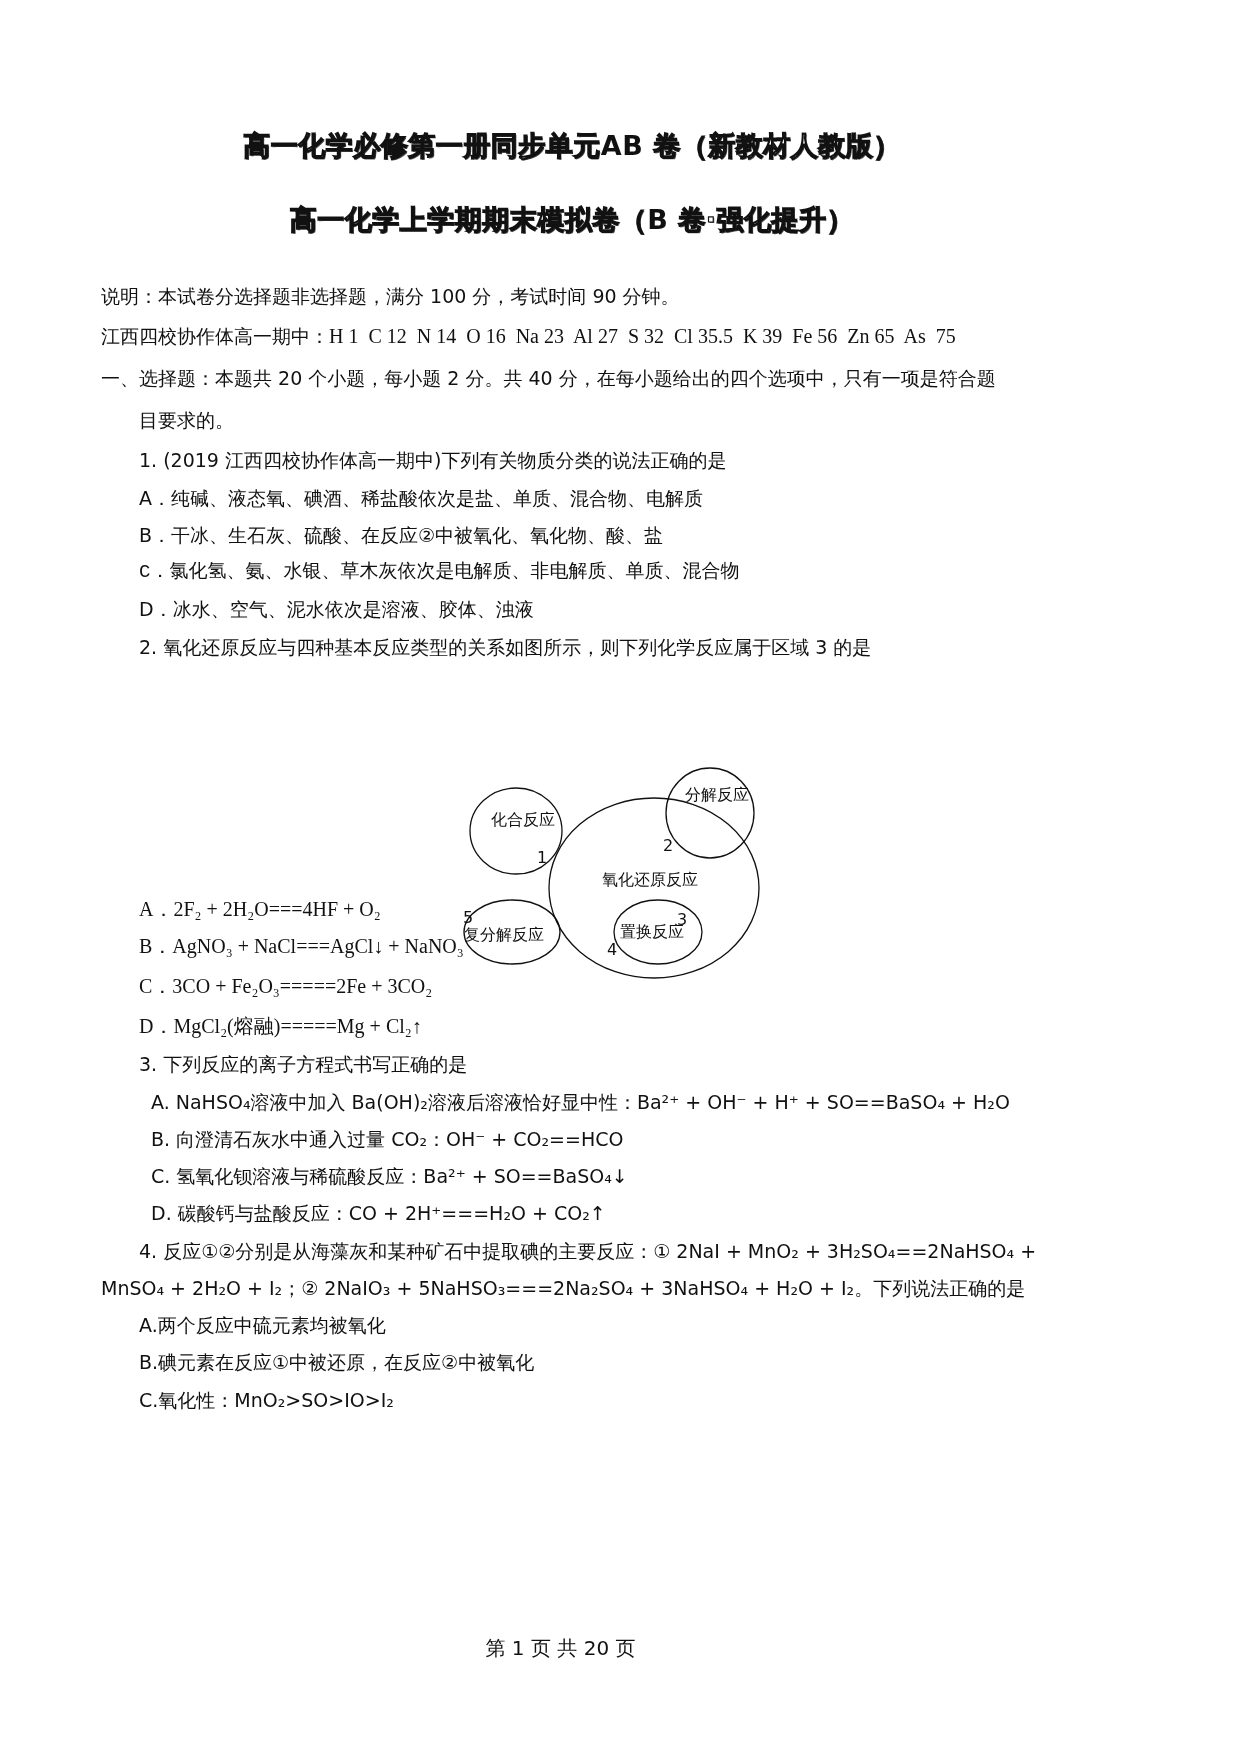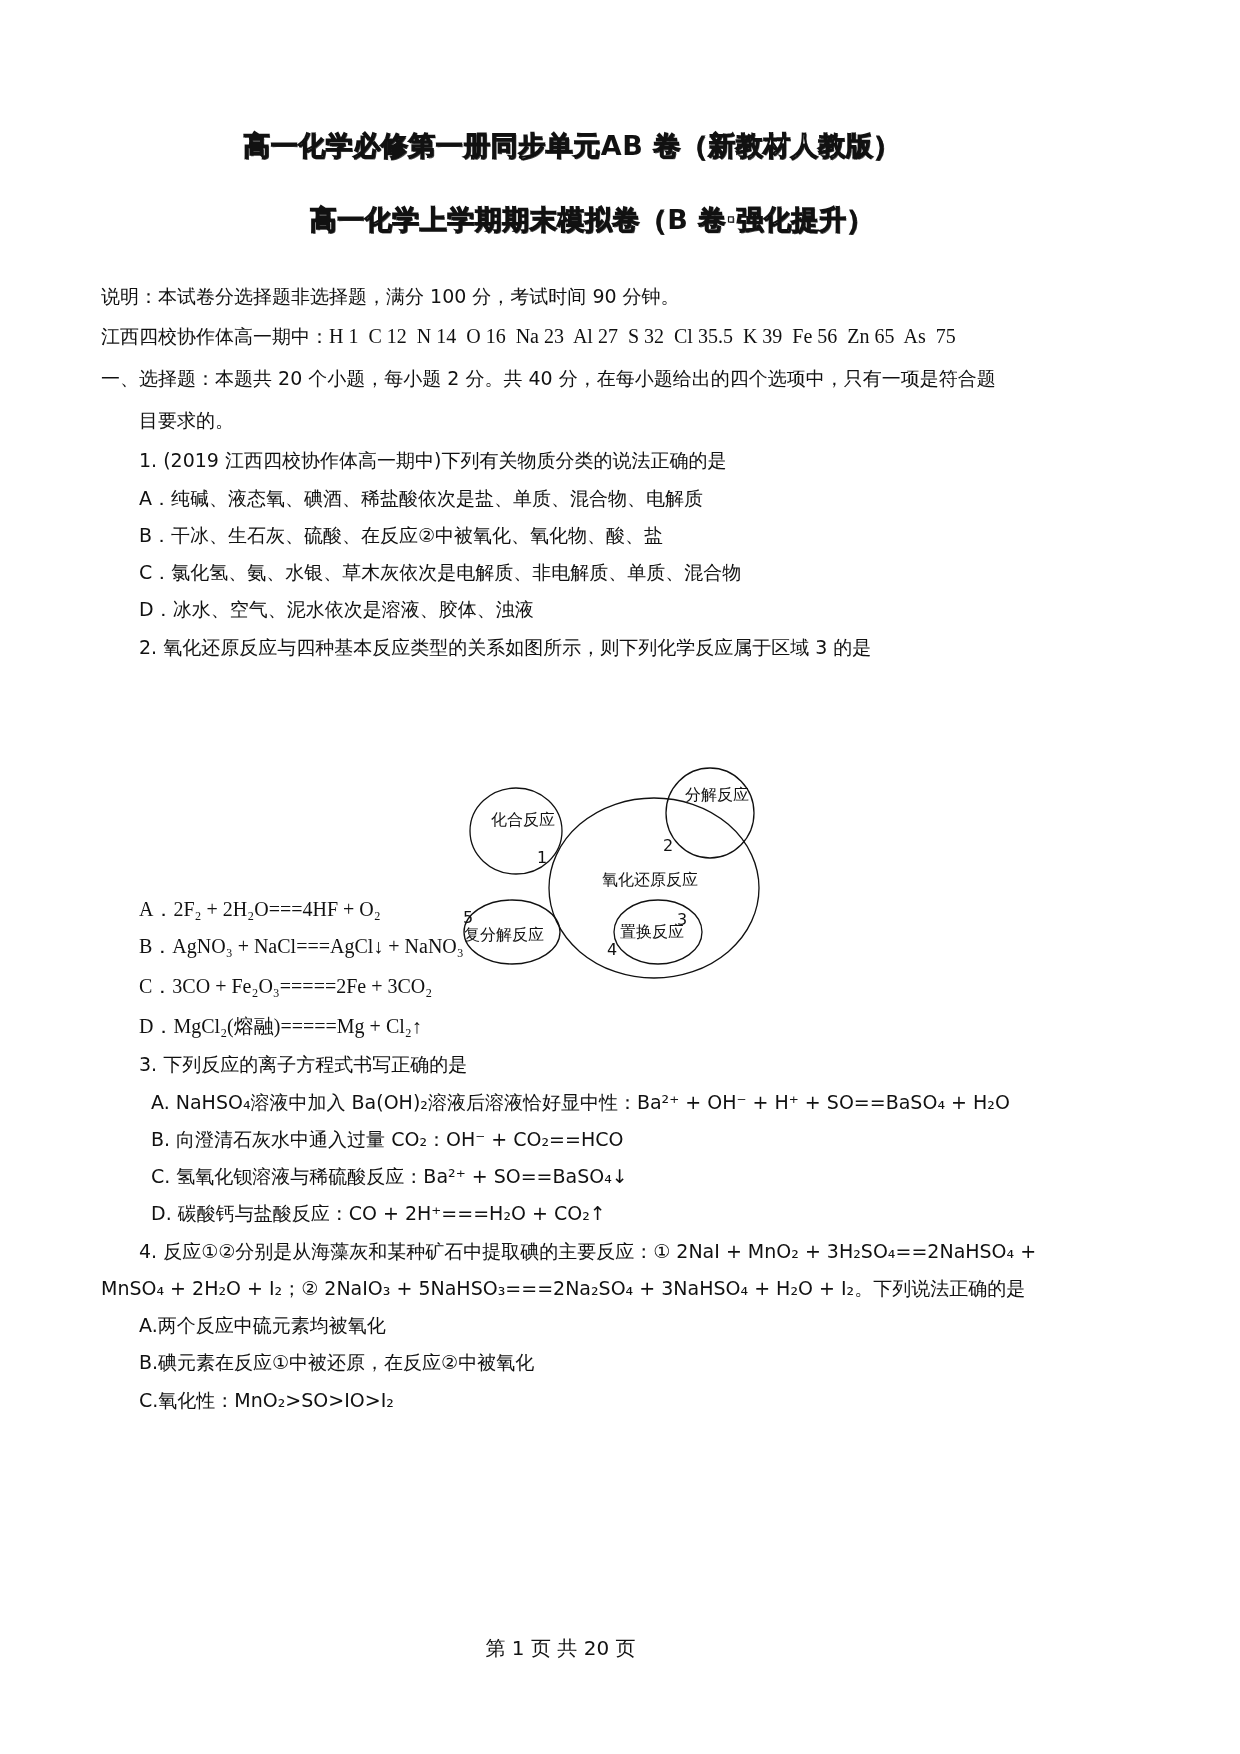--- a/index.html
+++ b/index.html
@@ -30,36 +30,36 @@
       position: absolute; left: 0; width: 1121px; text-align: center; top: 1635px;
       font-size: 20px;
     }
   </style>
 </head>
 <body>
 
 <div class="title" style="top:128px;">
   <span>高一化学必修第一册同步单元</span><span class="latin">AB</span><span> 卷（新教材人教版）</span>
 </div>
-<div class="title" style="top:202px;padding-left:20px;">
+<div class="title" style="top:202px;">
   <span>高一化学上学期期末模拟卷（</span><span class="latin">B</span><span> 卷·强化提升）</span>
 </div>
 
 <div class="line cjk" style="left:101px; top:282px;">说明：本试卷分选择题非选择题，满分 100 分，考试时间 90 分钟。</div>
 <div class="line" style="left:101px; top:322px;">
   <span class="cjk">江西四校协作体高一期中：</span><span style="white-space:pre;">H 1  C 12  N 14  O 16  Na 23  Al 27  S 32  Cl 35.5  K 39  Fe 56  Zn 65  As  75</span>
 </div>
 
 <div class="line cjk" style="left:101px; top:364px;">一、选择题：本题共 20 个小题，每小题 2 分。共 40 分，在每小题给出的四个选项中，只有一项是符合题</div>
 <div class="line cjk" style="left:139px; top:406px;text-align:center;">目要求的。</div>
 
 <div class="line cjk" style="left:139px; top:446px;">1. (2019 江西四校协作体高一期中)下列有关物质分类的说法正确的是</div>
 <div class="line cjk" style="left:139px; top:484px;">A．纯碱、液态氧、碘酒、稀盐酸依次是盐、单质、混合物、电解质</div>
 <div class="line cjk" style="left:139px; top:521px;">B．干冰、生石灰、硫酸、在反应②中被氧化、氧化物、酸、盐</div>
-<div class="line cjk" style="left:139px; top:558px;">C．氯化氢、氨、水银、草木灰依次是电解质、非电解质、单质、混合物</div>
+<div class="line cjk" style="left:139px; top:558px;font-family:Liberation Mono, monospace;">C．氯化氢、氨、水银、草木灰依次是电解质、非电解质、单质、混合物</div>
 <div class="line cjk" style="left:139px; top:595px;">D．冰水、空气、泥水依次是溶液、胶体、浊液</div>
 
 <div class="line cjk" style="left:139px; top:633px;">2. 氧化还原反应与四种基本反应类型的关系如图所示，则下列化学反应属于区域 3 的是</div>
 
 <div class="diagram">
   <svg width="370" height="215" viewBox="0 0 370 215">
     <g fill="none" stroke="#111" stroke-width="1.3">
       <ellipse cx="199" cy="123" rx="105" ry="90"></ellipse>
       <ellipse cx="61" cy="66" rx="46" ry="43"></ellipse>
       <ellipse cx="255" cy="48" rx="44" ry="45"></ellipse>

